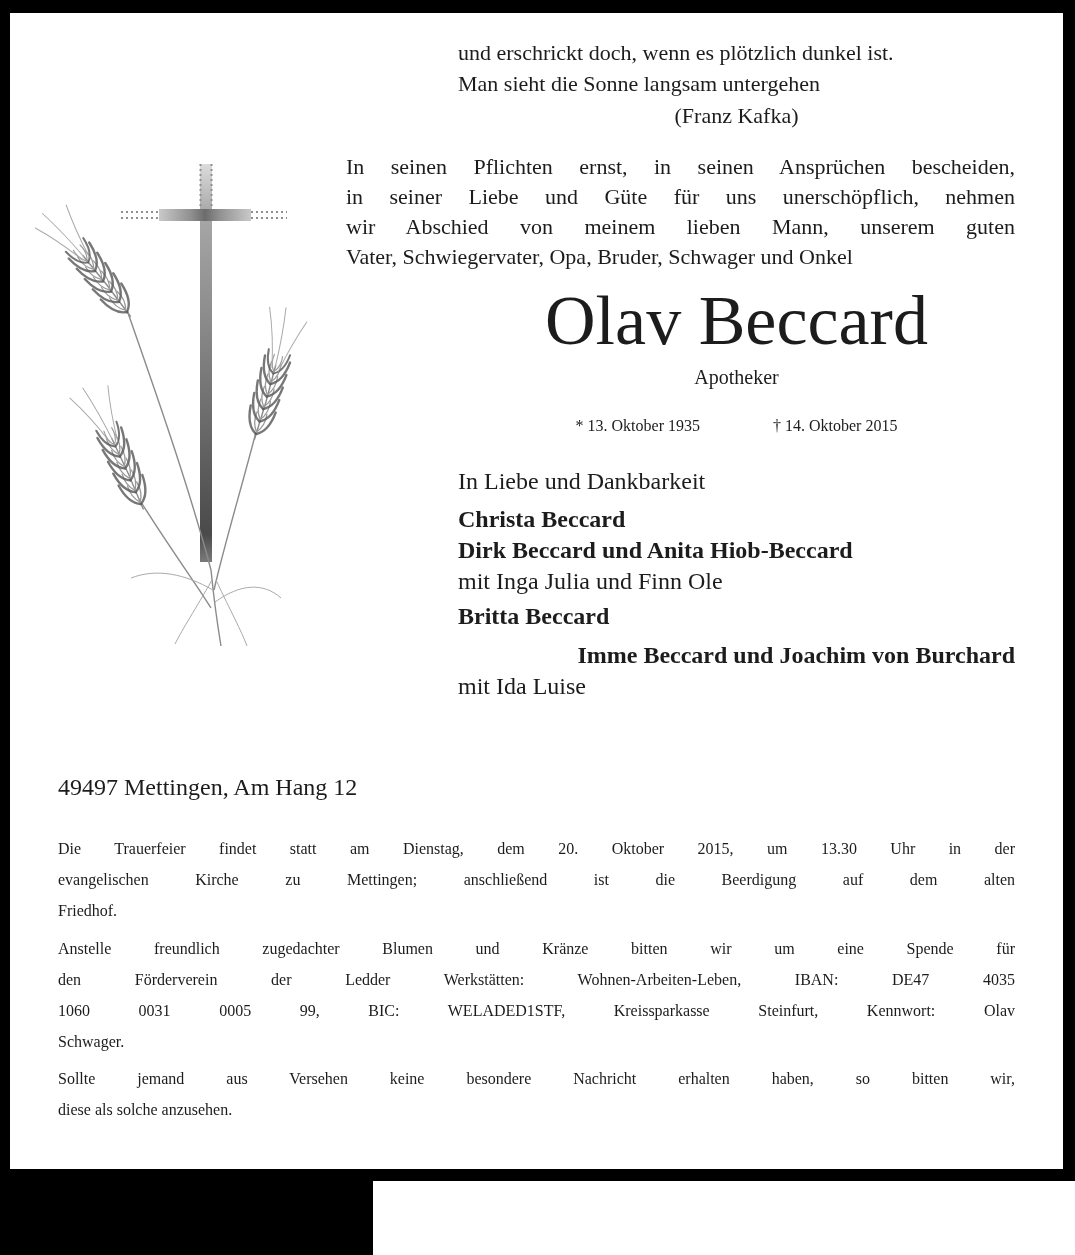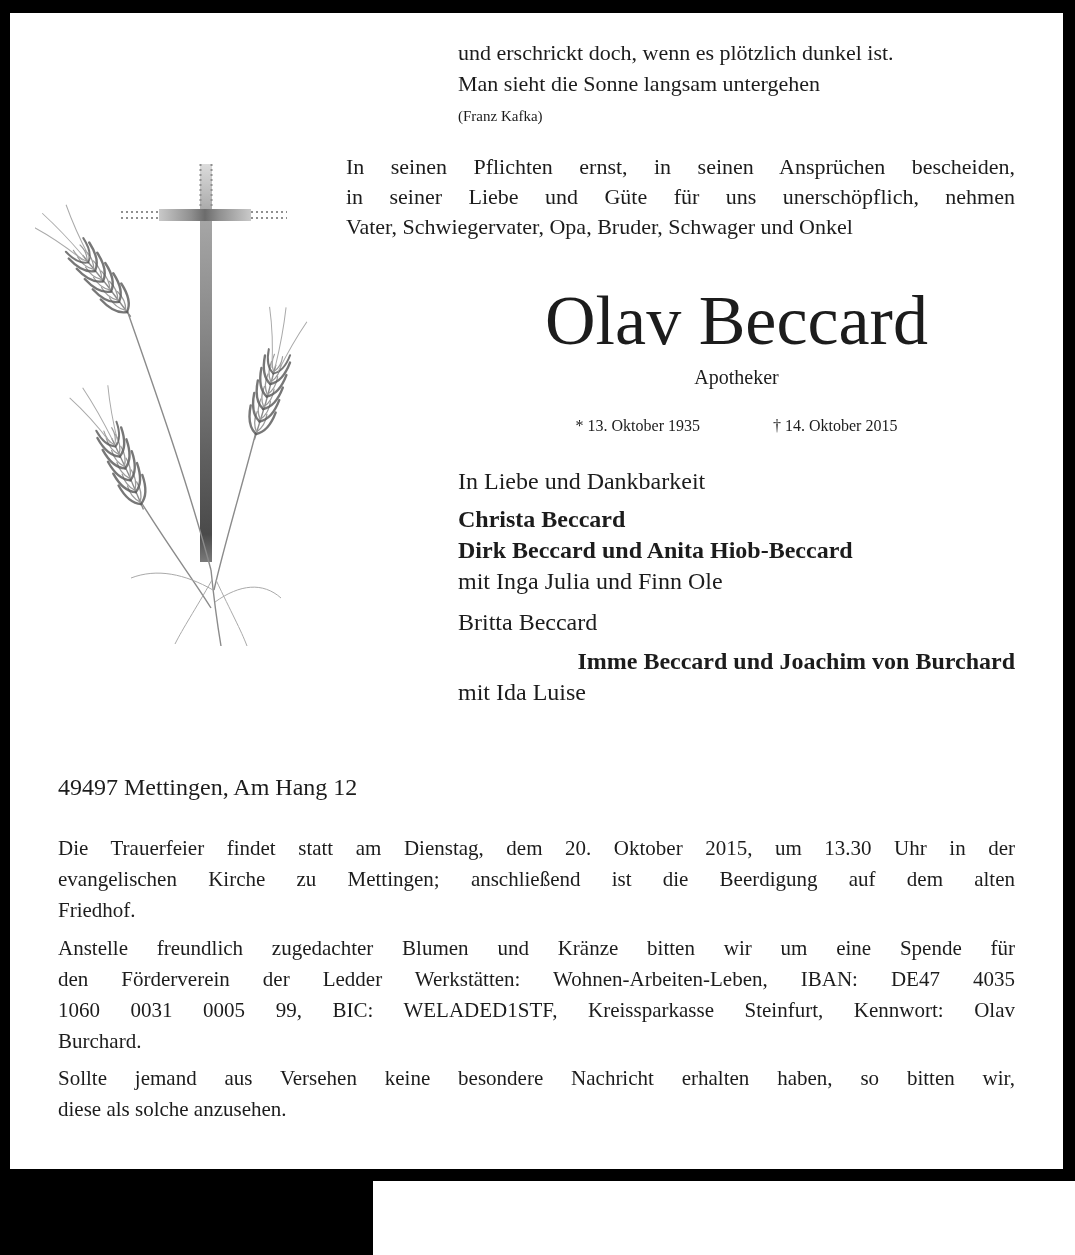--- a/index.html
+++ b/index.html
@@ -21,46 +21,46 @@
   }
   .redaction-box {
     position:absolute; left:0; top:1181px;
     width:373px; height:74px;
     background:#000;
   }
   .abs { position:absolute; }
 
   
   .quote { left:458px; top:37px; width:557px; font-size:22px; line-height:31px; }
-  .quote .attr { text-align:left; font-size:15px; line-height:24px; margin-top:5px; }
+  .quote .attr { text-align:center; font-size:22px; line-height:24px; margin-top:5px; }
 
   
   .intro { left:346px; top:152px; width:669px; font-size:22px; line-height:30px; }
 
   .jline { text-align:justify; text-align-last:justify; text-justify:inter-word; }
   .lline { text-align:left; text-align-last:left; white-space:nowrap; }
 
   
   .namewrap { left:458px; top:285px; width:557px; text-align:center; }
   .deceased-name { font-size:70px; line-height:72px; font-weight:400; }
   .profession { font-size:20px; line-height:28px; margin-top:6px; }
   .dates { margin-top:19px; font-size:16px; line-height:31px; display:flex; justify-content:center; gap:73px; }
   .dates span { white-space:nowrap; }
 
   
   .mourning { left:458px; top:466px; width:557px; font-size:24px; line-height:31px; }
   .mourning div { white-space:nowrap; }
   .m1 { margin-top:7px; font-weight:700; }
   .m2 { font-weight:700; }
-  .m4 { margin-top:10px; font-weight:400; }
+  .m4 { margin-top:4px; font-weight:700; }
   .m5 { margin-top:8px; font-weight:700;text-align:right; }
 
   
   .address { left:58px; top:772px; font-size:24px; line-height:31px; white-space:nowrap; }
-  .para { left:58px; width:957px; font-size:21px; line-height:31px; }
+  .para { left:58px; width:957px; font-size:16px; line-height:31px; }
   .funeral { top:833px; }
   .donation { top:933px; }
   .notice { top:1063px; }
 
   
   .art { left:35px; top:150px; width:285px; height:500px; }
   .art .s1 { stroke:#5f5f5f; stroke-width:2.4; fill:none; stroke-linecap:round; opacity:.85; }
   .art .s2 { stroke:#9a9a9a; stroke-width:1.3; fill:none; stroke-linecap:round; }
   .art .s3 { stroke:#8b8b8b; stroke-width:1.4; fill:none; }
   .art .s4 { stroke:#aaaaaa; stroke-width:1; fill:none; }
@@ -134,20 +134,21 @@
 
 <div class="abs quote">
   <div class="lline">und erschrickt doch, wenn es plötzlich dunkel ist.</div>
   <div class="lline">Man sieht die Sonne langsam untergehen</div>
   <div class="attr">(Franz Kafka)</div>
 </div>
 
 <div class="abs intro">
   <div class="jline">In seinen Pflichten ernst, in seinen Ansprüchen bescheiden,</div>
   <div class="jline">in seiner Liebe und Güte für uns unerschöpflich, nehmen</div>
+  <div class="jline">wir Abschied von meinem lieben Mann, unserem guten</div>
   <div class="lline">Vater, Schwiegervater, Opa, Bruder, Schwager und Onkel</div>
 </div>
 
 <div class="abs namewrap">
   <div class="deceased-name">Olav Beccard</div>
   <div class="profession">Apotheker</div>
   <div class="dates">
     <span>* 13. Oktober 1935</span>
     <span>† 14. Oktober 2015</span>
   </div>
@@ -168,21 +169,21 @@
 <div class="abs para funeral">
   <div class="jline">Die Trauerfeier findet statt am Dienstag, dem 20. Oktober 2015, um 13.30 Uhr in der</div>
   <div class="jline">evangelischen Kirche zu Mettingen; anschließend ist die Beerdigung auf dem alten</div>
   <div class="lline">Friedhof.</div>
 </div>
 
 <div class="abs para donation">
   <div class="jline">Anstelle freundlich zugedachter Blumen und Kränze bitten wir um eine Spende für</div>
   <div class="jline">den Förderverein der Ledder Werkstätten: Wohnen-Arbeiten-Leben, IBAN: DE47 4035</div>
   <div class="jline">1060 0031 0005 99, BIC: WELADED1STF, Kreissparkasse Steinfurt, Kennwort: Olav</div>
-  <div class="lline">Burchard.</div>
+  <div class="lline">Schwager.</div>
 </div>
 
 <div class="abs para notice">
   <div class="jline">Sollte jemand aus Versehen keine besondere Nachricht erhalten haben, so bitten wir,</div>
   <div class="lline">diese als solche anzusehen.</div>
 </div>
 
 <div class="redaction-box"></div>
 
 </body></html>

